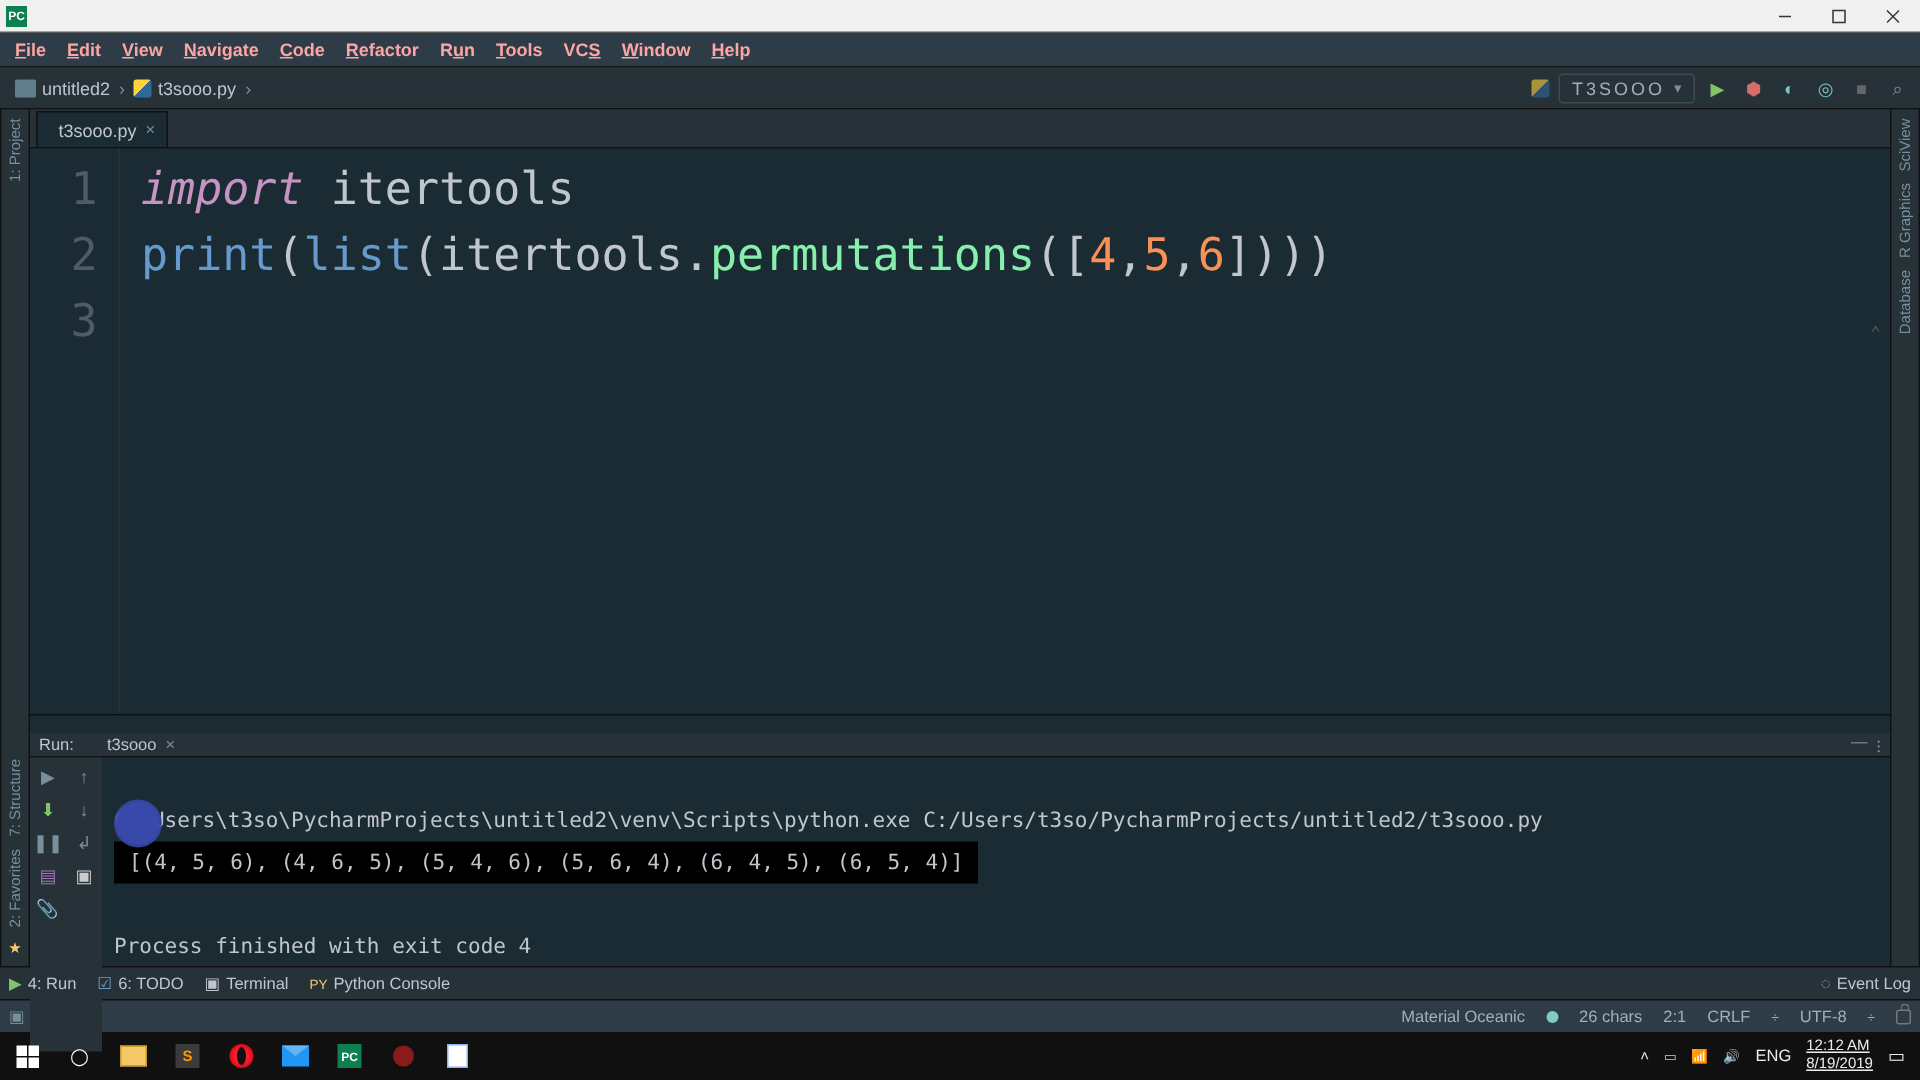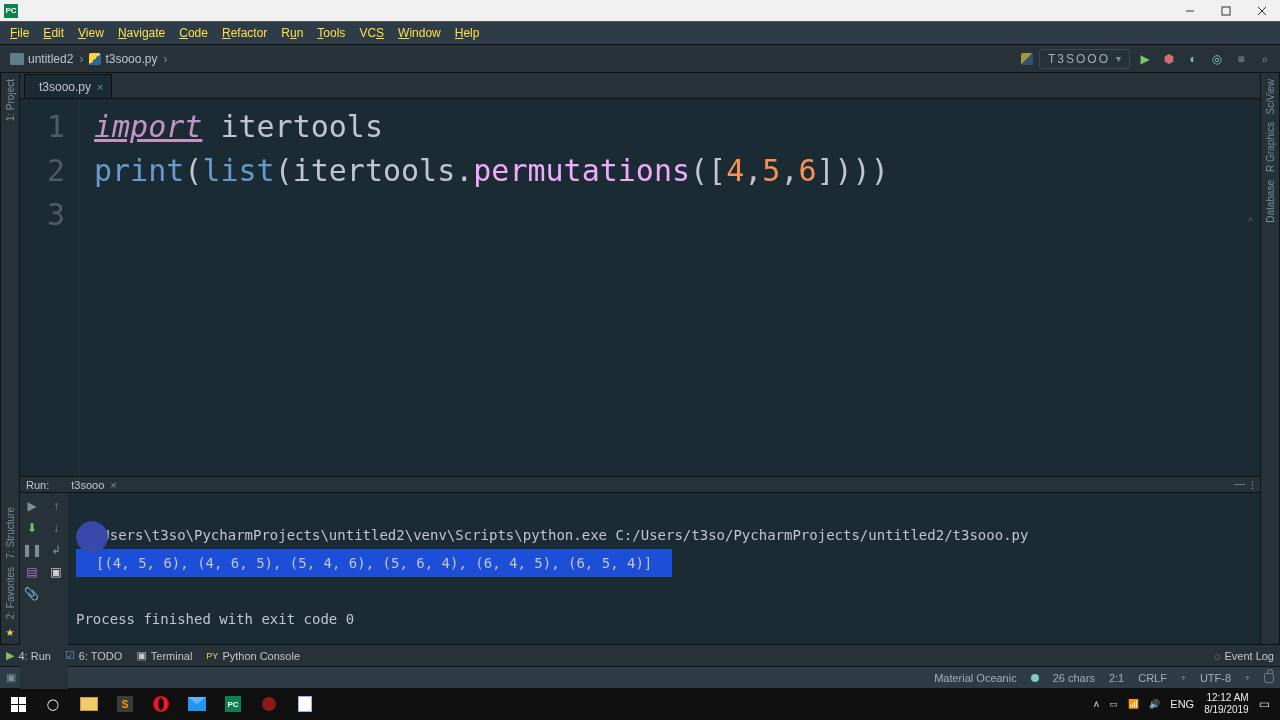--- a/index.html
+++ b/index.html
@@ -5,21 +5,21 @@
   * { box-sizing: border-box; margin: 0; padding: 0; }
   html, body { width: 1280px; height: 720px; overflow: hidden; font-family: "Segoe UI", Arial, sans-serif; background: #1b2b34; color: #c0c5ce; }
   
   .titlebar { height: 22px; background: #f0f0f0; color: #222; display: flex; align-items: center; font-size: 11px; border-bottom: 1px solid #555; }
   .titlebar .app-icon { width: 14px; height: 14px; background: #0d8050; color: #fff; font-size: 8px; display:flex; align-items:center; justify-content:center; margin: 0 4px; font-weight:bold; }
   .titlebar .spacer { flex: 1; }
   .titlebar .win-btn { width: 36px; height: 22px; display:flex; align-items:center; justify-content:center; }
   .titlebar .win-btn svg { width: 10px; height: 10px; }
   
   .menubar { height: 23px; background: #2d3c46; display: flex; align-items: center; font-size: 12px; padding: 0 4px; gap: 2px; border-bottom: 1px solid #111; }
-  .menubar .item { padding: 2px 6px; color: #fde047; }
+  .menubar .item { padding: 2px 6px; color: #fca5a5; font-weight: bold; }
   .menubar .item u { text-decoration: underline; }
   
   .navbar { height: 28px; background: #263238; display:flex; align-items:center; padding: 0 6px; font-size: 12px; border-bottom: 1px solid #111; }
   .navbar .crumb { display:flex; align-items:center; gap:4px; padding: 0 4px; }
   .navbar .crumb .folder-icon { width:14px; height:12px; background:#607d8b; border-radius:1px; }
   .navbar .py-icon { width:12px; height:12px; border-radius:2px; background: linear-gradient(135deg,#ffd43b 50%,#306998 50%); }
   .navbar .chev { color:#78909c; padding:0 2px; }
   .navbar .right { margin-left:auto; display:flex; align-items:center; gap:6px; }
   .navbar .run-config { display:flex; align-items:center; gap:6px; padding: 2px 8px; border:1px solid #3a4b55; border-radius:3px; color:#aab; font-size:12px; letter-spacing: 2px; }
   .navbar .btn-ico { width:18px; height:18px; display:flex; align-items:center; justify-content:center; }
@@ -33,38 +33,38 @@
   .left-tool-strip .vert, .right-tool-strip .vert { writing-mode: vertical-rl; transform: rotate(180deg); }
   .editor-area { flex:1; display:flex; flex-direction:column; background:#1b2b34; }
   .tabs { height: 26px; background:#263238; display:flex; align-items:flex-end; border-bottom:1px solid #111; }
   .tab { height: 24px; display:flex; align-items:center; gap:6px; padding: 0 8px; background:#1b2b34; border:1px solid #111; border-bottom:none; font-size:12px; color:#c0c5ce; margin-left:4px; }
   .tab .close { color:#78909c; font-size:11px; }
   .editor { flex:1; display:flex; font-family: "Consolas","Menlo",monospace; }
   .gutter { width: 60px; background:#1b2b34; padding-top: 6px; text-align:right; border-right:1px solid #263238; }
   .gutter .ln { color:#4f5b66; font-size: 30px; line-height: 44px; padding-right: 14px; height:44px; }
   .code { flex:1; padding-top: 6px; position:relative; }
   .code .line { font-size: 30px; line-height:44px; height:44px; white-space: pre; padding-left: 14px; }
-  .kw { color:#c594c5; font-style: italic; text-decoration: underline; }
+  .kw { color:#c594c5; font-style: italic; }
   .builtin { color:#6699cc; }
-  .func { color:#f0abfc; }
+  .func { color:#86efac; }
   .punc { color:#c0c5ce; }
   .num { color:#f99157; }
   .plain { color:#c0c5ce; }
   .code .fold-marker { position:absolute; top:116px; right:6px; color:#555; font-size:12px; }
   
   .runpanel { height: 168px; display:flex; flex-direction:column; border-top:1px solid #111; background:#1b2b34; }
-  .runpanel .head { height:22px; background:#263238; display:flex; align-items:center; font-size:11px; padding: 0 6px; gap:6px; border-bottom:1px solid #111; }
+  .runpanel .head { height:22px; background:#263238; display:flex; align-items:center; font-size:11px; padding: 0 6px; gap:6px; border-bottom:1px solid #111;margin-top:12px; }
   .runpanel .head .right-head { margin-left:auto; display:flex; gap:6px; }
   .runpanel .body { flex:1; display:flex; }
   .runpanel .runtool { width:48px; background:#263238; display:flex; }
   .runpanel .runtool .col { width:24px; display:flex; flex-direction:column; align-items:center; gap:8px; padding:6px 0; }
   .runtool .ico { width:14px; height:14px; display:flex; align-items:center; justify-content:center; font-size:12px; color:#78909c; }
   .runpanel .output { flex:1; font-family: "Consolas","Menlo",monospace; font-size:14px; line-height:28px; padding: 0 8px; color:#c0c5ce; white-space: pre; overflow:hidden; position:relative; }
   .output .cursor-dot { position:absolute; left:8px; top:28px; width:32px; height:32px; background:radial-gradient(circle,#3949ab 0%,#3949ab 60%,rgba(57,73,171,0.2) 100%); border-radius:50%; }
-  .output .highlight-line { background:#1d4ed8; display:inline-block; padding:0 20px; }
+  .output .highlight-line { background:#000000; display:inline-block; padding:0 10px; }
   
   .bottombar { height:22px; background:#263238; display:flex; align-items:center; font-size:11px; padding:0 6px; gap:14px; border-top:1px solid #111; }
   .bottombar .item2 { display:flex; align-items:center; gap:4px; color:#c0c5ce; }
   .bottombar .right { margin-left:auto; display:flex; align-items:center; gap:6px; }
   
   .statusbar { height:22px; background:#2d3c46; display:flex; align-items:center; font-size:11px; padding:0 6px; gap:14px; border-top:1px solid #111; }
   .statusbar .right { margin-left:auto; display:flex; align-items:center; gap:14px; color:#a7adba; }
   .dot { width:8px; height:8px; border-radius:50%; background:#80cbc4; }
   .lock { width:10px; height:10px; border:1px solid #777; border-radius:2px; position:relative; }
   .lock::before { content:""; position:absolute; top:-5px; left:2px; width:4px; height:4px; border:1px solid #777; border-bottom:none; border-radius:3px 3px 0 0; }
@@ -77,21 +77,21 @@
   .explorer { width:18px; height:14px; background:#f3c969; border:1px solid #c79a2e; }
   .sublime { width:16px; height:16px; background:#3b3b3b; display:flex; align-items:center; justify-content:center; color:#ff9800; font-weight:bold; font-size:10px;}
   .opera { width:16px; height:16px; border-radius:50%; background: radial-gradient(circle,#ff1b2d 40%,#a70000 100%); position:relative;}
   .opera::after { content:""; position:absolute; left:5px; top:2px; width:6px; height:12px; background:#101010; border-radius:50%; }
   .mail { width:18px; height:14px; background:#2196f3; position:relative;}
   .mail::after{ content:""; position:absolute; top:0; left:0; border-left:9px solid transparent; border-right:9px solid transparent; border-top:7px solid #64b5f6;}
   .pycharm-ico { width:16px; height:16px; background:#0d8050; display:flex; align-items:center; justify-content:center; color:#fff; font-size:8px; font-weight:bold;}
   .rec { width:14px; height:14px; border-radius:50%; background:#8b1a1a; }
   .notepad { width:14px; height:16px; background:#fff; border:1px solid #8ab4f8; position:relative;}
   .taskbar .tray { margin-left:auto; display:flex; align-items:center; gap:10px; padding-right:6px;}
-  .tray .clock { text-align:right; line-height:12px; font-size:10px; }
+  .tray .clock { text-align:left; line-height:12px; font-size:10px;text-decoration:underline; }
   .chevup { font-size:10px; }
   small.tii { font-size:9px; color:#ccc;}
 </style>
 </head>
 <body>
 
 <div class="titlebar">
   <div class="app-icon">PC</div>
   <div class="spacer"></div>
   <div class="win-btn">
@@ -207,21 +207,21 @@
             <div class="ico">↑</div>
             <div class="ico">↓</div>
             <div class="ico">↲</div>
             <div class="ico" style="color:#ccc">▣</div>
           </div>
         </div>
         <div class="output">
 <span>C:\Users\t3so\PycharmProjects\untitled2\venv\Scripts\python.exe C:/Users/t3so/PycharmProjects/untitled2/t3sooo.py</span>
 <span class="highlight-line">[(4, 5, 6), (4, 6, 5), (5, 4, 6), (5, 6, 4), (6, 4, 5), (6, 5, 4)]</span>
 
-<span>Process finished with exit code 0</span>
+<span>Process finished with exit code 4</span>
           <div class="cursor-dot"></div>
         </div>
       </div>
     </div>
   </div>
 
   <div class="right-tool-strip">
     <div class="vert">SciView</div>
     <div class="vert">R Graphics</div>
     <div class="vert">Database</div>

